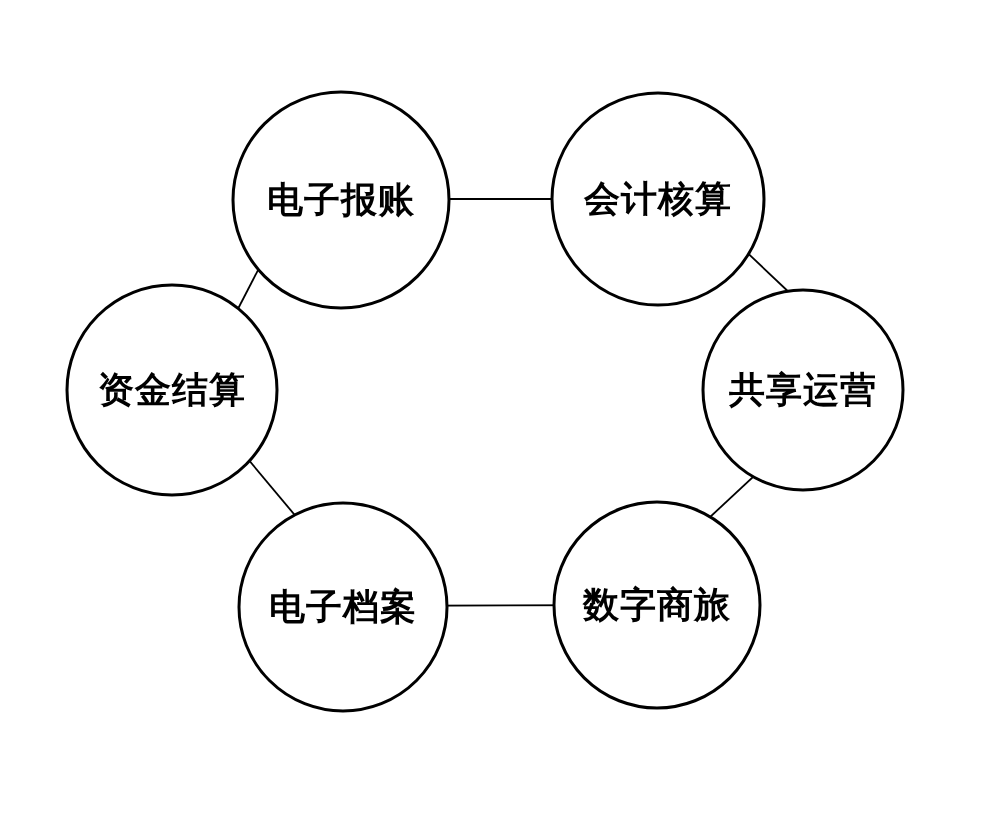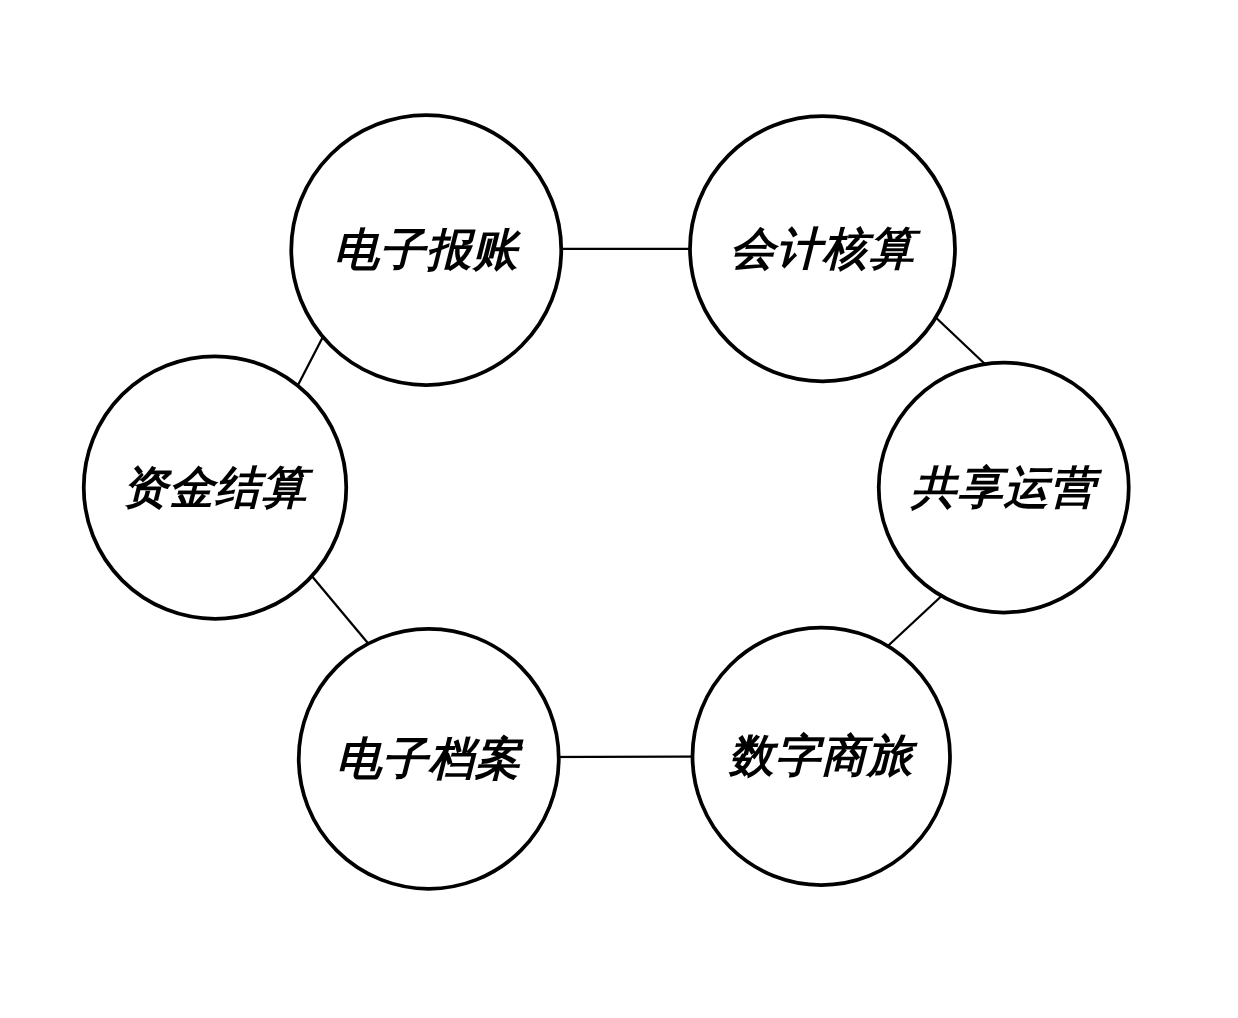--- a/index.html
+++ b/index.html
@@ -9,21 +9,20 @@
     height: 814px;
     background: #ffffff;
     overflow: hidden;
     font-family: "Liberation Serif", serif;
   }
   .diagram-wrap {
     position: relative;
     width: 990px;
     height: 814px;
     background: #ffffff;
-    font-style: italic;
   }
   svg { display: block; }
   .node-circle {
     fill: #ffffff;
     stroke: #000000;
     stroke-width: 3;
   }
   .connector-line {
     stroke: #000000;
     stroke-width: 1.8;

